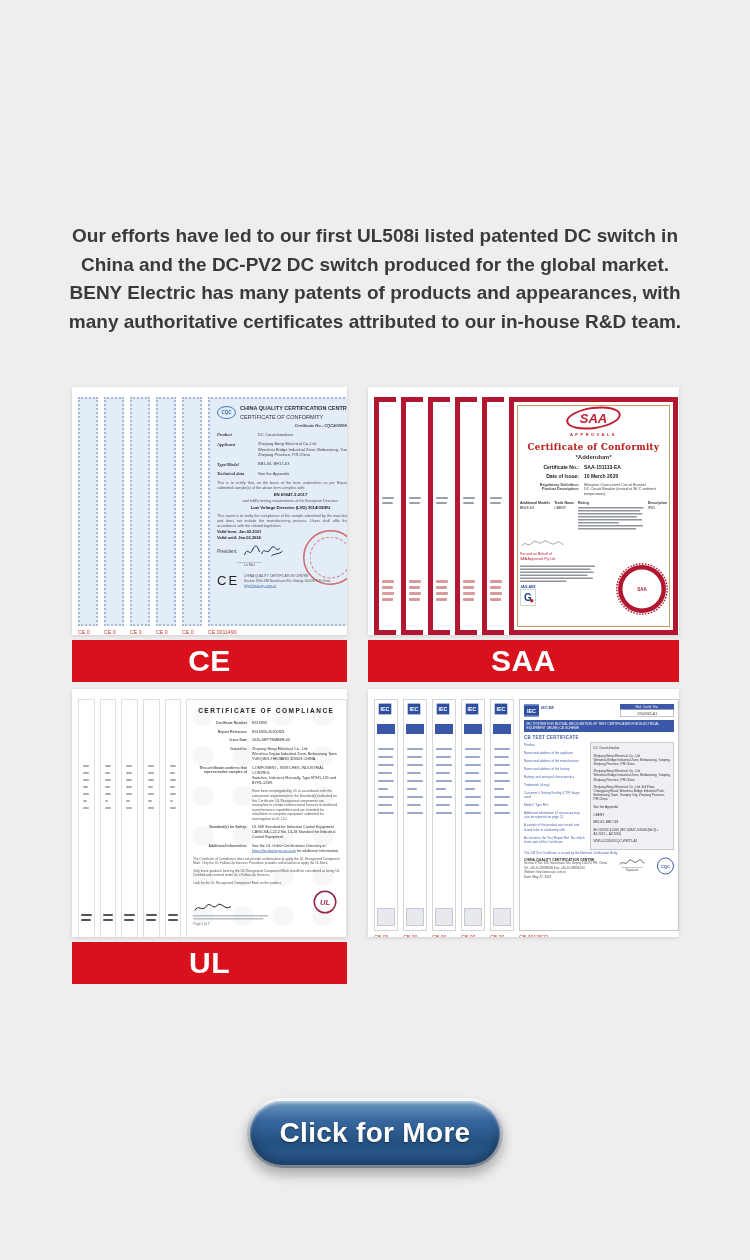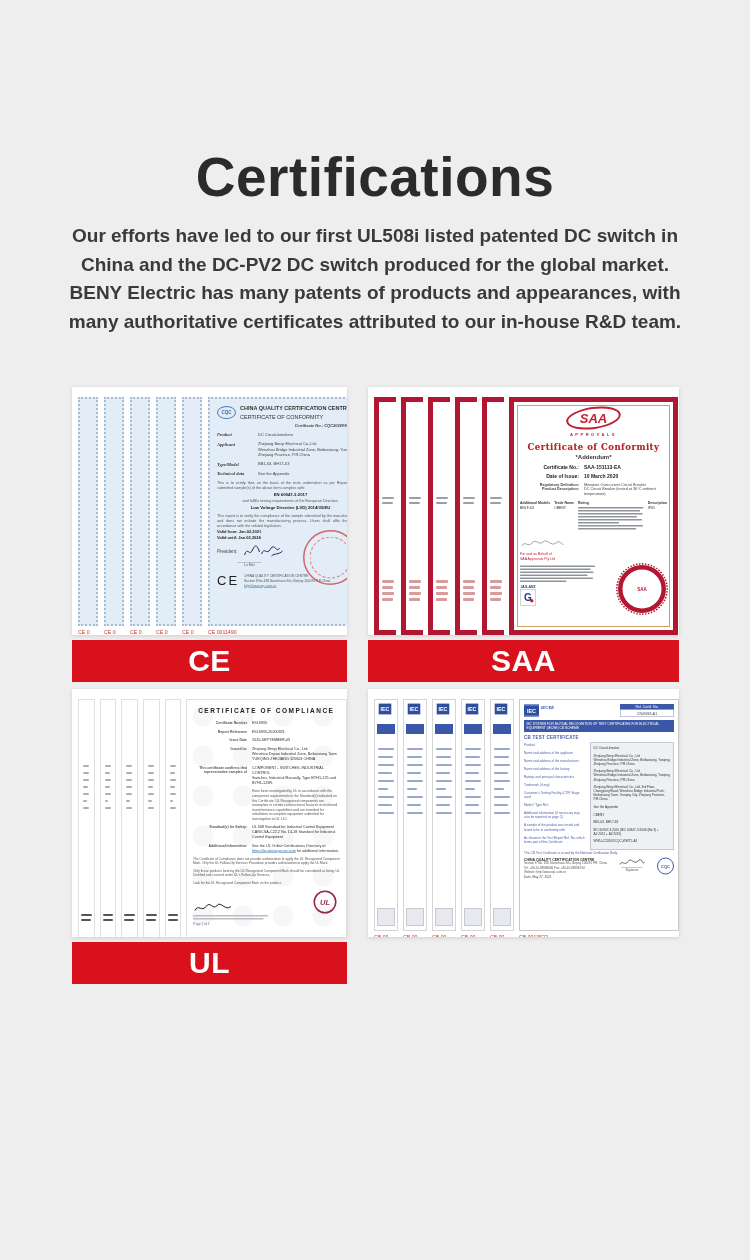--- a/index.html
+++ b/index.html
@@ -165,21 +165,20 @@
   .cta-inner{width:100%;height:100%;border-radius:33px;display:flex;align-items:center;justify-content:center;
     background:linear-gradient(180deg,#6f9bc3 0%,#37679f 30%,#24517f 65%,#2d5e93 100%);
     box-shadow:inset 0 2px 3px rgba(255,255,255,.55), inset 0 -5px 9px rgba(0,10,30,.4);
     color:#fff;font-size:28px;font-weight:700;text-shadow:0 1px 2px rgba(0,0,0,.45);letter-spacing:.3px;}
 </style>
 </head>
 <body>
 
 <div class="stage">
 
-  <h1 class="page-title">Certifications</h1>
   <p class="page-intro">Our efforts have led to our first UL508i listed patented DC switch in China and the DC-PV2 DC switch produced for the global market. BENY Electric has many patents of products and appearances, with many authoritative certificates attributed to our in-house R&amp;D team.</p>
 
   <div class="grid">
 
     <div class="panel">
       <div class="panel-image">
         <div class="sheets">
           <div class="pagecol">
               <div class="ce-strip"></div>
               <span class="microserial">CE 0</span>
@@ -702,14 +701,19 @@
               </div>
             </div>
             <span class="microserial">CB 0013522</span>
           </div>
         </div>
       </div>
     </div>
 
   </div>
 
+  <a class="cta">
+    <span class="cta-inner">
+        <span>Click for More</span>
+      </span>
+  </a>
 
 </div>
 
 </body></html>

